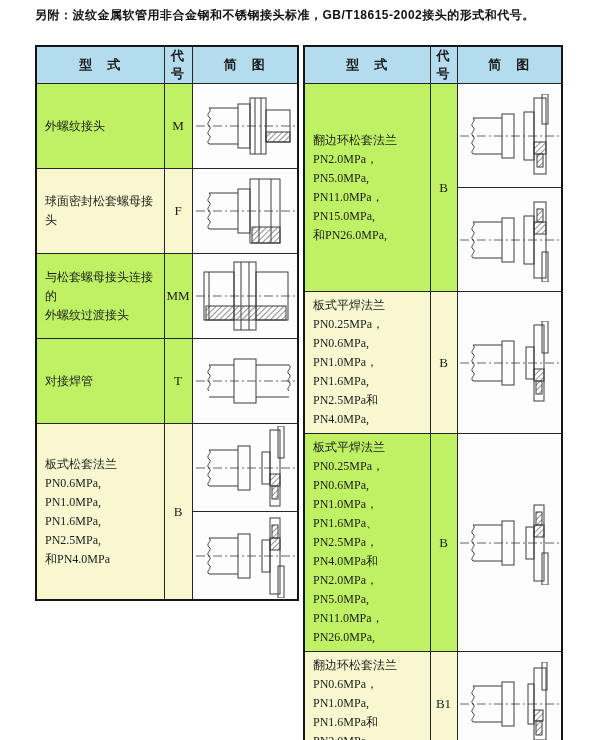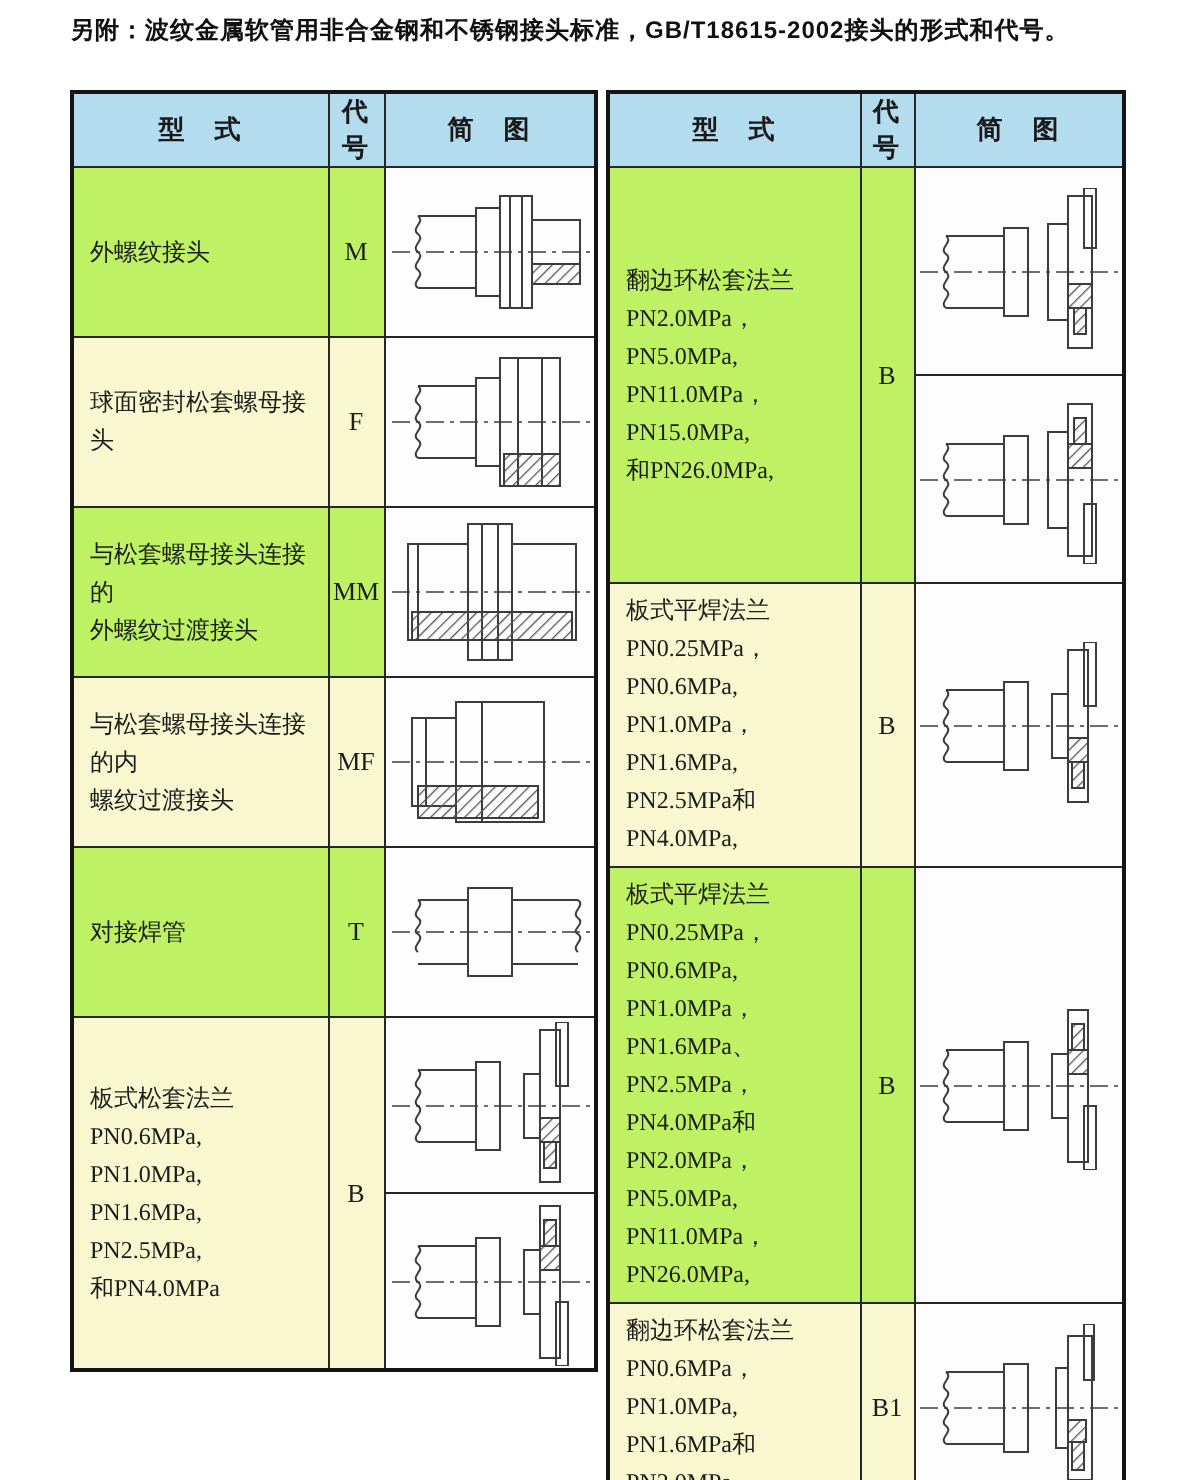--- a/index.html
+++ b/index.html
@@ -121,44 +121,20 @@
                   </pattern>
                 </defs>
                 <g stroke="#3c3c3c" fill="none" stroke-width="1">
                   <rect x="10" y="18" width="30" height="48"></rect>
                   <line x1="15" y1="18" x2="15" y2="66"></line>
                   <rect x="40" y="8" width="22" height="68"></rect>
                   <line x1="47" y1="8" x2="47" y2="76"></line>
                   <line x1="55" y1="8" x2="55" y2="76"></line>
                   <rect x="62" y="18" width="32" height="48"></rect>
                   <rect x="12" y="52" width="80" height="14" fill="url(#hp2)"></rect>
-                  <line x1="2" y1="42" x2="101" y2="42" stroke-dasharray="9 3 2 3" stroke-width="0.8"></line>
-                </g>
-              </svg>
-            </div>
-          </td>
-    </tr>
-    <tr style="height:85px">
-      <td class="type yellow">与松套螺母接头连接的内
-螺纹过渡接头</td>
-      <td class="code yellow">MF</td>
-      <td class="diagcell">
-            <div class="diag">
-              <svg width="102" height="84" viewBox="0 0 102 84">
-                <defs>
-                  <pattern id="hp3" width="4" height="4" patternUnits="userSpaceOnUse" patternTransform="rotate(45)">
-                    <line x1="0" y1="0" x2="0" y2="4" stroke="#555" stroke-width="1.3"></line>
-                  </pattern>
-                </defs>
-                <g stroke="#3c3c3c" fill="none" stroke-width="1">
-                  <rect x="12" y="20" width="22" height="44"></rect>
-                  <line x1="19" y1="20" x2="19" y2="64"></line>
-                  <rect x="34" y="12" width="44" height="60"></rect>
-                  <line x1="47" y1="12" x2="47" y2="72"></line>
-                  <rect x="15" y="54" width="60" height="16" fill="url(#hp3)"></rect>
                   <line x1="2" y1="42" x2="101" y2="42" stroke-dasharray="9 3 2 3" stroke-width="0.8"></line>
                 </g>
               </svg>
             </div>
           </td>
     </tr>
     <tr style="height:66px">
       <td class="type">对接焊管</td>
       <td class="code">T</td>
       <td class="diagcell">

